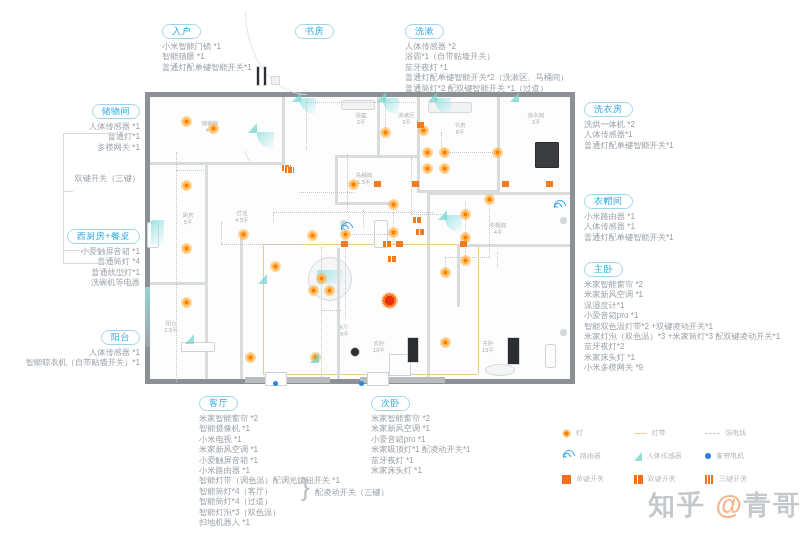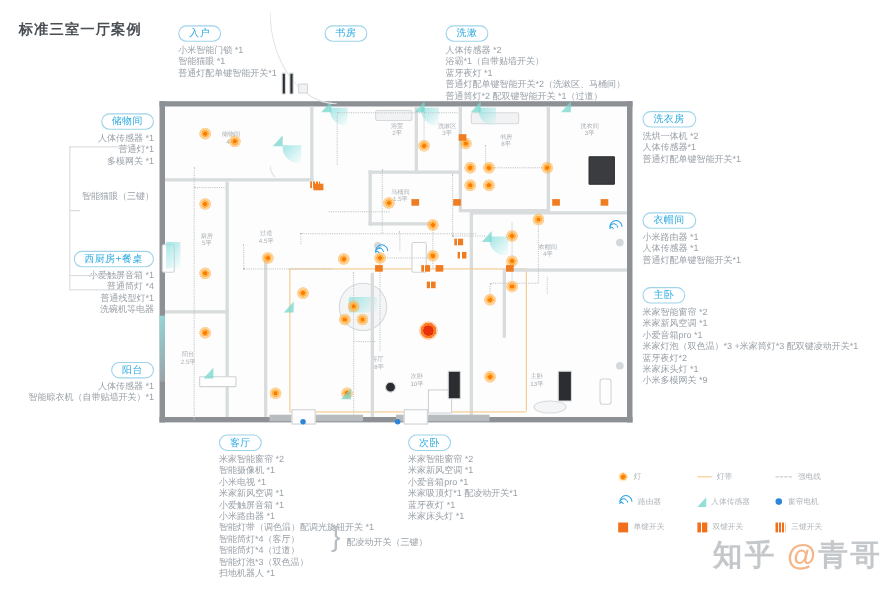--- a/index.html
+++ b/index.html
@@ -137,21 +137,20 @@
   .leader { position:absolute; }
   .leader .lh { position:absolute; height:0; border-top:0.8px solid #d9dcde; }
   .leader .lv { position:absolute; width:0; border-left:0.8px solid #d9dcde; }
   .brace { position:absolute; font-size:26px; color:#b9bec2; line-height:1; }
 </style>
 </head>
 <body>
 
 <div id="stage">
 
-  <div id="title">标准三室一厅案例</div>
 
   <div class="anno" style="left:162px; top:20px;">
     <div class="tag">入户</div>
     <ul>
       <li>小米智能门锁 *1</li>
       <li>智能猫眼 *1</li>
       <li>普通灯配单键智能开关*1</li>
     </ul>
   </div>
 
@@ -174,21 +173,21 @@
     <div class="tag">储物间</div>
     <ul>
       <li>人体传感器 *1</li>
       <li>普通灯*1</li>
       <li>多模网关 *1</li>
     </ul>
   </div>
 
   <div class="anno right-align" style="left:0px; top:174px; width:140px;">
     <ul>
-      <li>智能猫眼（三键）</li>
+      <li>双键开关（三键）</li>
     </ul>
   </div>
 
   <div class="anno right-align" style="left:0px; top:225px; width:140px;">
     <div class="tag">西厨房+餐桌</div>
     <ul>
       <li>小爱触屏音箱 *1</li>
       <li>普通筒灯 *4</li>
       <li>普通线型灯*1</li>
       <li>洗碗机等电器</li>
@@ -219,21 +218,23 @@
       <li>人体传感器 *1</li>
       <li>普通灯配单键智能开关*1</li>
     </ul>
   </div>
 
   <div class="anno" style="left:584px; top:258px;">
     <div class="tag">主卧</div>
     <ul>
       <li>米家智能窗帘 *2</li>
       <li>米家新风空调 *1</li>
+      <li>温湿度计*1</li>
       <li>小爱音箱pro *1</li>
+      <li>智能双色温灯带*2 +双键凌动开关*1</li>
       <li>米家灯泡（双色温）*3 +米家筒灯*3 配双键凌动开关*1</li>
       <li>蓝牙夜灯*2</li>
       <li>米家床头灯 *1</li>
       <li>小米多模网关 *9</li>
     </ul>
   </div>
 
   <div class="anno" style="left:199px; top:392px;">
     <div class="tag">客厅</div>
     <ul>

